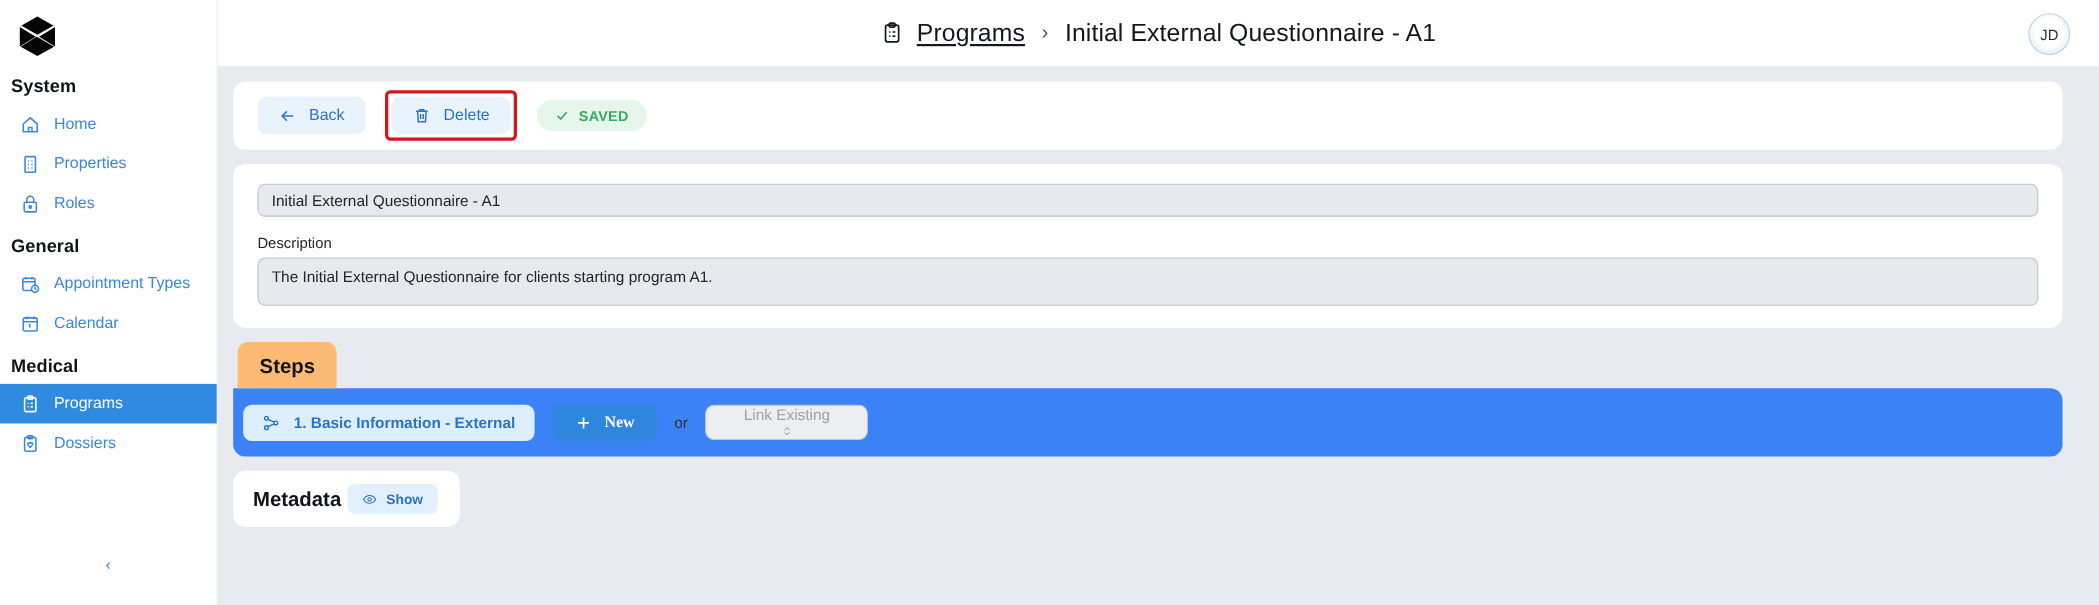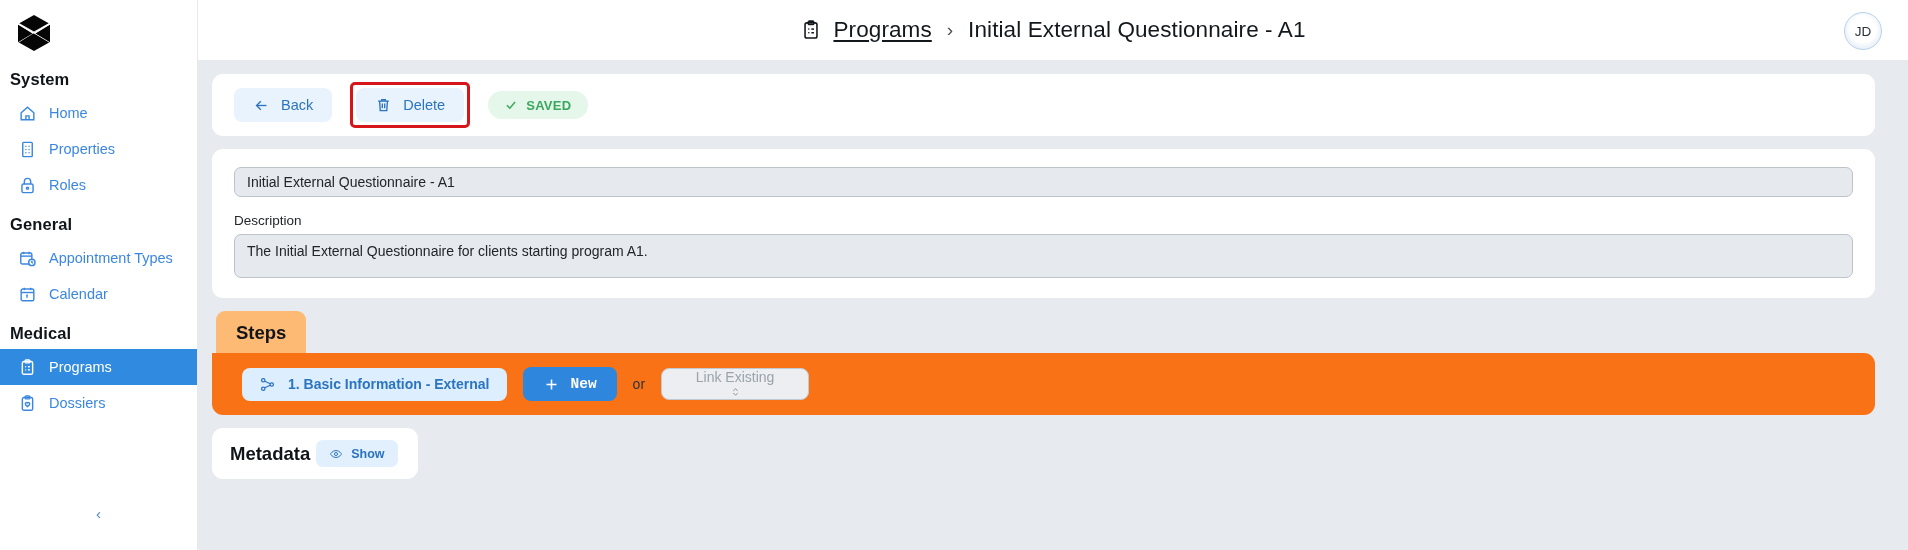--- a/index.html
+++ b/index.html
@@ -102,34 +102,34 @@
   }
 
   
   .tabstrip { display: flex; padding-left: 4px; }
   .tab {
     background: #fdba74; border-radius: 9px 9px 0 0;
     padding: 11px 20px 9px 20px; font-size: 18.5px; font-weight: bold;
     color: #111418; cursor: pointer;
   }
   .tab-body {
-    background: #f97316; border-radius: 0 11px 11px 11px;
-    padding: 14px 30px; display: flex; align-items: center; gap: 16px;
+    background: #3b82f6; border-radius: 0 11px 11px 11px;
+    padding: 14px 9px; display: flex; align-items: center; gap: 16px;
   }
   .step-chip {
     display: flex; align-items: center; gap: 12px;
     background: #ddeeff; color: #2b74c0; border-radius: 8px;
     height: 33px; padding: 0 17px; font-size: 14px; font-weight: bold; cursor: pointer;
   }
   .step-chip svg { stroke: #2b74c0; fill: none; stroke-width: 1.8; }
   .btn-primary {
     display: flex; align-items: center; gap: 11px;
     background: #2f86dd; color: #ffffff; border: none; border-radius: 8px;
     height: 34px; padding: 0 20px; font-size: 14.5px; font-weight: bold;
-    font-family: Liberation Mono, monospace; cursor: pointer;
+    font-family: Liberation Serif, serif; cursor: pointer;
   }
   .btn-primary svg { stroke: #ffffff; stroke-width: 2.2; fill: none; }
   .or-text { font-size: 14px; color: #2c3239; }
   .select-box {
     display: flex; align-items: center; justify-content: space-between;
     background: #eceef1; border: 1px solid #c3c9d0; border-radius: 8px;
     height: 32px; width: 148px; padding: 0 11px;
     font-size: 14px; color: #9ba3ab; cursor: pointer; flex-direction: column;
   }
   .select-box svg { stroke: #7b838c; fill: none; stroke-width: 1.6; }

